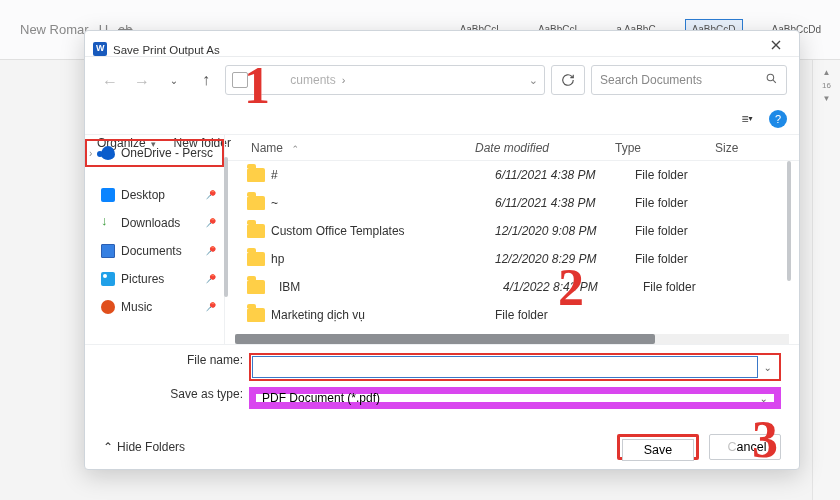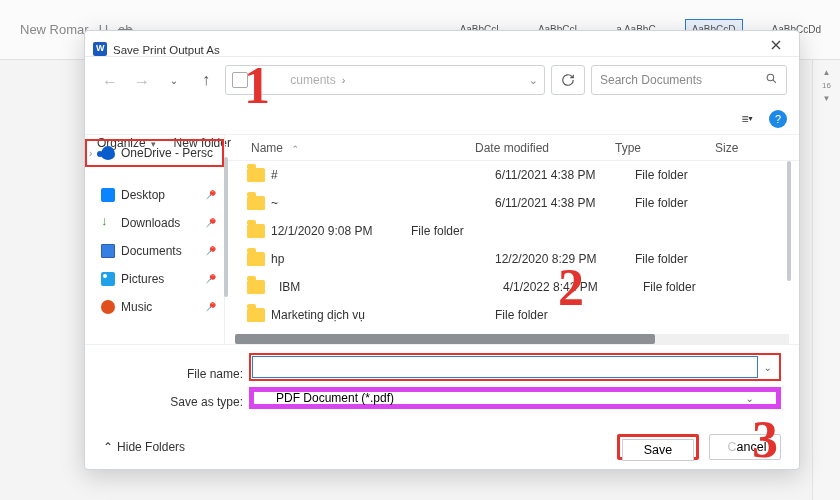--- a/index.html
+++ b/index.html
@@ -52,37 +52,37 @@
   .ico-pics{background:#20a0e8;border-radius:2px;position:relative;}
   .ico-pics::after{content:"";position:absolute;left:2px;top:2px;width:4px;height:4px;background:#fff;border-radius:50%;}
   .ico-music{border-radius:50%;background:#e04f1c;}
   .pin { color:#9aa1a8; font-size:11px; transform:rotate(45deg); }
   .side-onedrive { border:2px solid #e1342e; padding:0 4px 0 14px; }
   .side-scroll { position:absolute; left:224px; top:157px; width:4px; height:140px; background:#c6c9cd; border-radius:2px; }
 
   .filelist { flex:1; display:flex; flex-direction:column; font-size:12px; color:#333; }
   .fl-head { height:26px; display:flex; align-items:center; border-bottom:1px solid #eef0f2; color:#555; }
   .col-name { width:250px; padding-left:26px; }
-  .col-date { width:140px; }
+  .col-date { width:140px;font-style:italic; }
   .col-type { width:100px; }
   .col-size { flex:1; }
   .fl-head .col-name::after { content:" ⌃"; color:#888; font-size:9px; letter-spacing:6px;}
   .fl-row { height:28px; display:flex; align-items:center; }
   .fl-row .folder-ico { width:18px; height:14px; background:#ffcf47; border-radius:2px 2px 1px 1px; margin:0 6px 0 22px; position:relative; }
   .fl-row .folder-ico::before{content:"";position:absolute;top:-4px;left:0;width:9px;height:4px;background:#ffcf47;border-radius:2px 2px 0 0;}
   .fl-body { overflow:hidden; position:relative; flex:1; }
   .fl-hscroll { height:10px; background:#f0f0f0; position:relative; margin:0 10px; }
   .fl-hscroll .thumb{position:absolute;left:0;top:0;height:10px;width:420px;background:#8c8f93;border-radius:2px;}
   .list-vscroll{position:absolute;right:8px;top:0;width:4px;height:120px;background:#c6c9cd;border-radius:2px;}
 
   .bottom { padding: 8px 18px 10px 80px; border-top:1px solid #eef0f2; }
-  .field-row { display:flex; align-items:flex-end; font-size:12px; margin-bottom:6px; gap:6px; }
+  .field-row { display:flex; align-items:flex-start; font-size:12px; margin-bottom:6px; gap:6px; }
   .field-row label { width:78px; text-align:right; color:#333; }
   .filename-in { flex:1; height:22px; border:1px solid #3a78c8; padding:0 6px; font-size:12px; }
-  .combo { flex:1; height:22px; border:5px solid #d946ef; padding:0 22px; font-size:12px; display:flex; align-items:center; }
+  .combo { flex:1; height:22px; border:7px solid #d946ef; padding:0 6px; font-size:12px; display:flex; align-items:center; }
   .combo .dd, .filename-wrap .dd { margin-left:auto; color:#666; font-size:10px; }
   .filename-wrap{ flex:1; display:flex; align-items:center; border:2px solid #e1342e; padding:1px; }
   .filename-wrap .dd{ padding:0 6px; }
 
   .footer { height:44px; display:flex; align-items:center; padding:0 18px; gap:10px; }
   .hide-folders { font-size:12px; color:#333; cursor:pointer; display:flex; align-items:center; gap:4px;}
   .footer .spacer{flex:1;}
   .btn { height:26px; min-width:72px; border:1px solid #c9cdd2; background:#fff; font-size:12.5px; border-radius:2px; cursor:pointer; }
   .btn.save-wrap{ border:3px solid #e1342e; padding:2px; display:flex; }
   .btn.save-wrap button{ border:1px solid #c9cdd2; background:#fff; height:22px; width:72px; font-size:12.5px; cursor:pointer;}
@@ -221,20 +221,21 @@
               <span class="col-type">File folder</span>
             </div>
             <div class="fl-row">
               <span class="folder-ico"></span>
               <span class="col-name" style="width:224px;padding-left:0;">~</span>
               <span class="col-date">6/11/2021 4:38 PM</span>
               <span class="col-type">File folder</span>
             </div>
             <div class="fl-row">
               <span class="folder-ico"></span>
+              <span class="col-name" style="width:224px;padding-left:0;">Custom Office Templates</span>
               <span class="col-date">12/1/2020 9:08 PM</span>
               <span class="col-type">File folder</span>
             </div>
             <div class="fl-row">
               <span class="folder-ico"></span>
               <span class="col-name" style="width:224px;padding-left:0;">hp</span>
               <span class="col-date">12/2/2020 8:29 PM</span>
               <span class="col-type">File folder</span>
             </div>
             <div class="fl-row">

